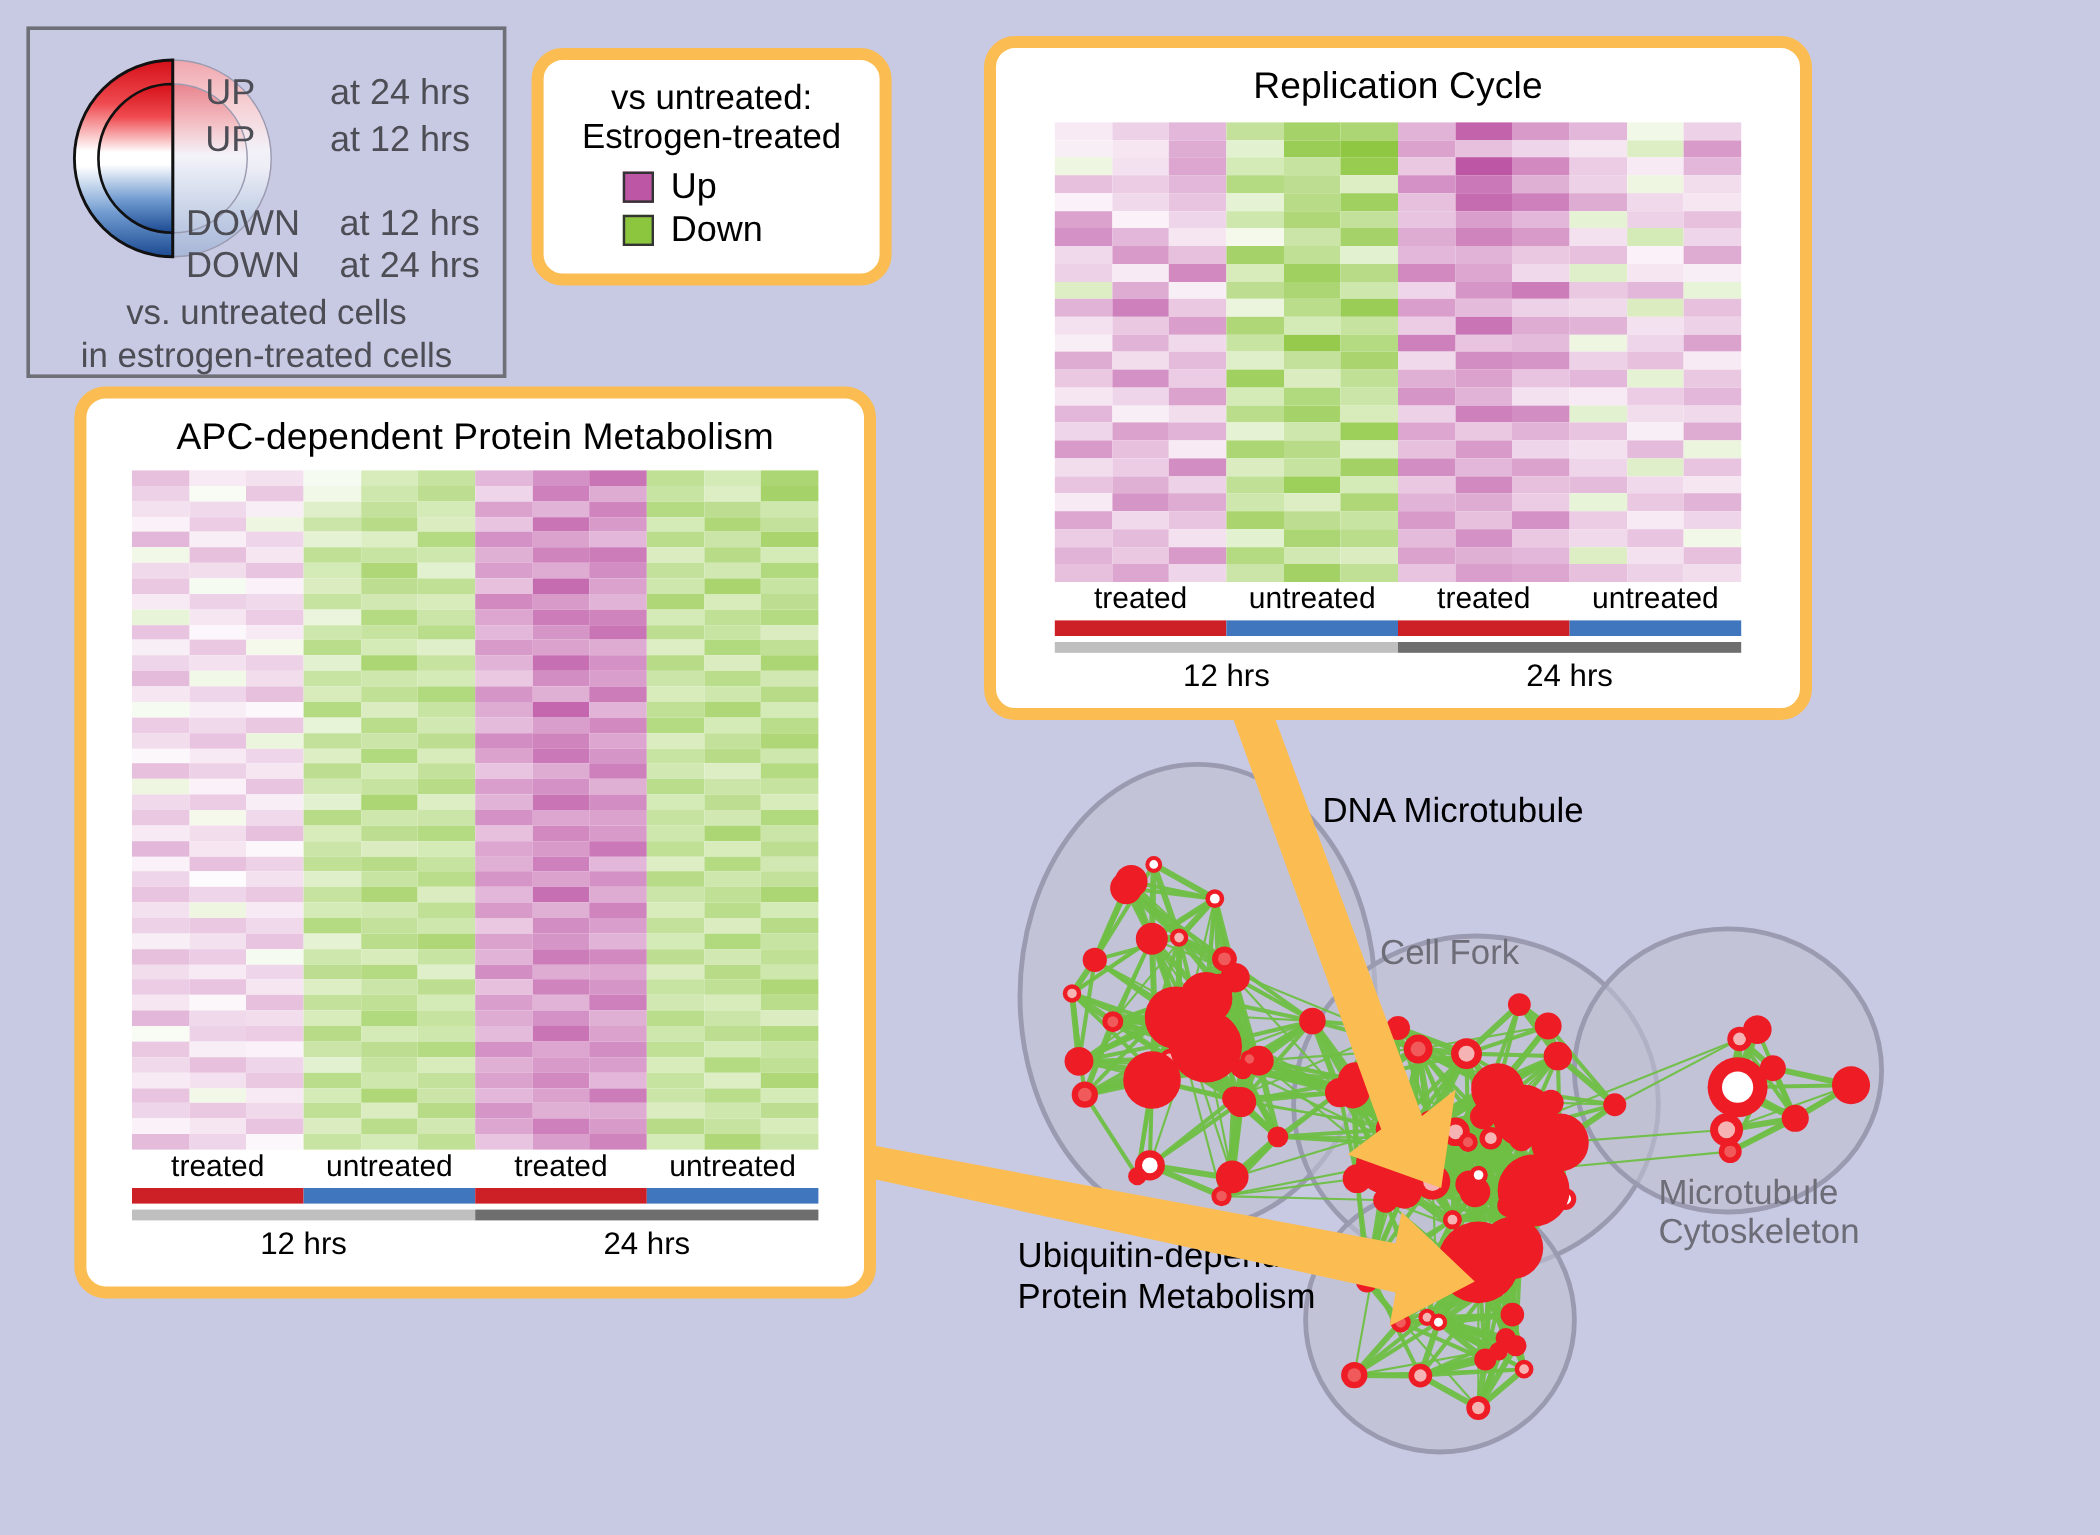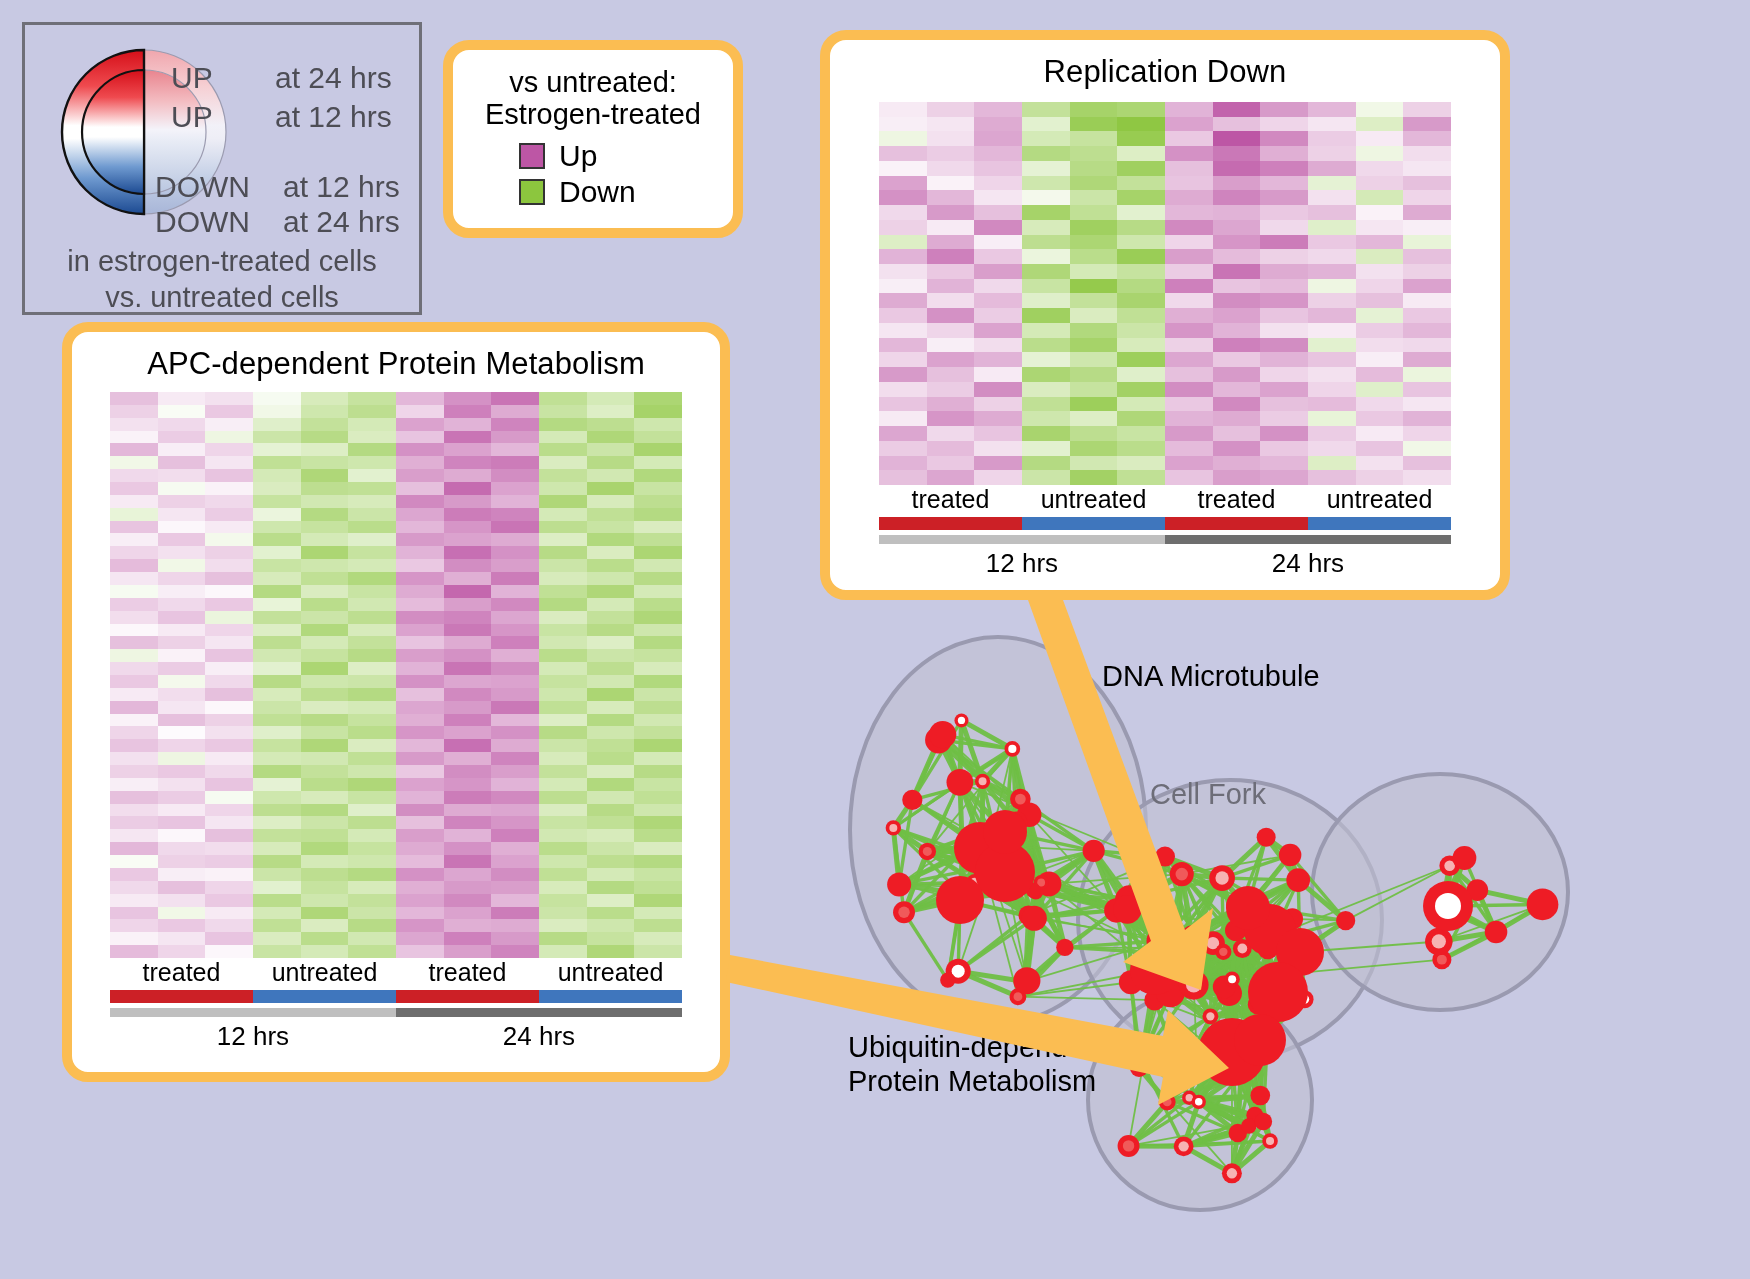--- a/index.html
+++ b/index.html
@@ -142,22 +142,22 @@
     <div class="rl-row" id="rl-dn12" style="left:130px;">
       <span class="rl-label">DOWN</span>
       <span class="rl-time" style="left:128px;">at 12 hrs</span>
     </div>
     <div class="rl-row" id="rl-dn24" style="left:130px;">
       <span class="rl-label">DOWN</span>
       <span class="rl-time" style="left:128px;">at 24 hrs</span>
     </div>
 
     <div class="caption">
+      <div>vs. untreated cells</div>
       <div>in estrogen-treated cells</div>
-      <div>vs. untreated cells</div>
     </div>
   </div>
 
   <div class="panel" id="legend-panel">
     <div class="lg-title">
       <div>vs untreated:</div>
       <div>Estrogen-treated</div>
     </div>
     <div class="lg-items">
       <div class="lg-item">
@@ -165,21 +165,21 @@
         <span class="lbl">Up</span>
       </div>
       <div class="lg-item">
         <span class="swatch" id="sw-down" style="background: rgb(140, 198, 62);"></span>
         <span class="lbl">Down</span>
       </div>
     </div>
   </div>
 
   <div class="panel" id="rf-panel">
-    <div class="ptitle">Replication Down</div>
+    <div class="ptitle">Replication Cycle</div>
     <div class="hm" id="hm-rf" style="grid-template-columns: repeat(12, 1fr); grid-template-rows: repeat(26, 1fr); width: 572px; height: 383px; margin: 12px auto 0px;">
         <div style="background: rgb(247, 234, 244);"></div>
         <div style="background: rgb(237, 209, 230);"></div>
         <div style="background: rgb(227, 183, 217);"></div>
         <div style="background: rgb(195, 225, 154);"></div>
         <div style="background: rgb(166, 211, 105);"></div>
         <div style="background: rgb(172, 214, 115);"></div>
         <div style="background: rgb(225, 179, 215);"></div>
         <div style="background: rgb(194, 99, 172);"></div>
         <div style="background: rgb(215, 154, 201);"></div>
@@ -1941,20 +1941,24 @@
           <circle cx="448" cy="308" r="22" fill="#ee1c25"></circle>
           <circle cx="478" cy="392" r="30" fill="#ee1c25"></circle>
           <circle cx="432" cy="452" r="34" fill="#ee1c25"></circle>
           <circle cx="460" cy="440" r="26" fill="#ee1c25"></circle>
           <circle cx="648" cy="306" r="25" fill="#ee1c25"></circle>
           <circle cx="648" cy="306" r="13" fill="#ffffff"></circle>
         </g>
       </svg>
     <div class="clabel" id="lbl-dna">DNA Microtubule</div>
     <div class="clabel grey" id="lbl-cc">Cell Fork</div>
+    <div class="clabel grey" id="lbl-mt">
+      <div>Microtubule</div>
+      <div>Cytoskeleton</div>
+    </div>
     <div class="clabel" id="lbl-ub">
       <div>Ubiquitin-dependent</div>
       <div>Protein Metabolism</div>
     </div>
   </div>
 
   <svg id="arrows" viewBox="0 0 1750 1279">
 
     <polygon points="1028,600 1063,600 1185,930 1213,908 1201,990 1123,962 1151,941" fill="#fbbd52"></polygon>
 

